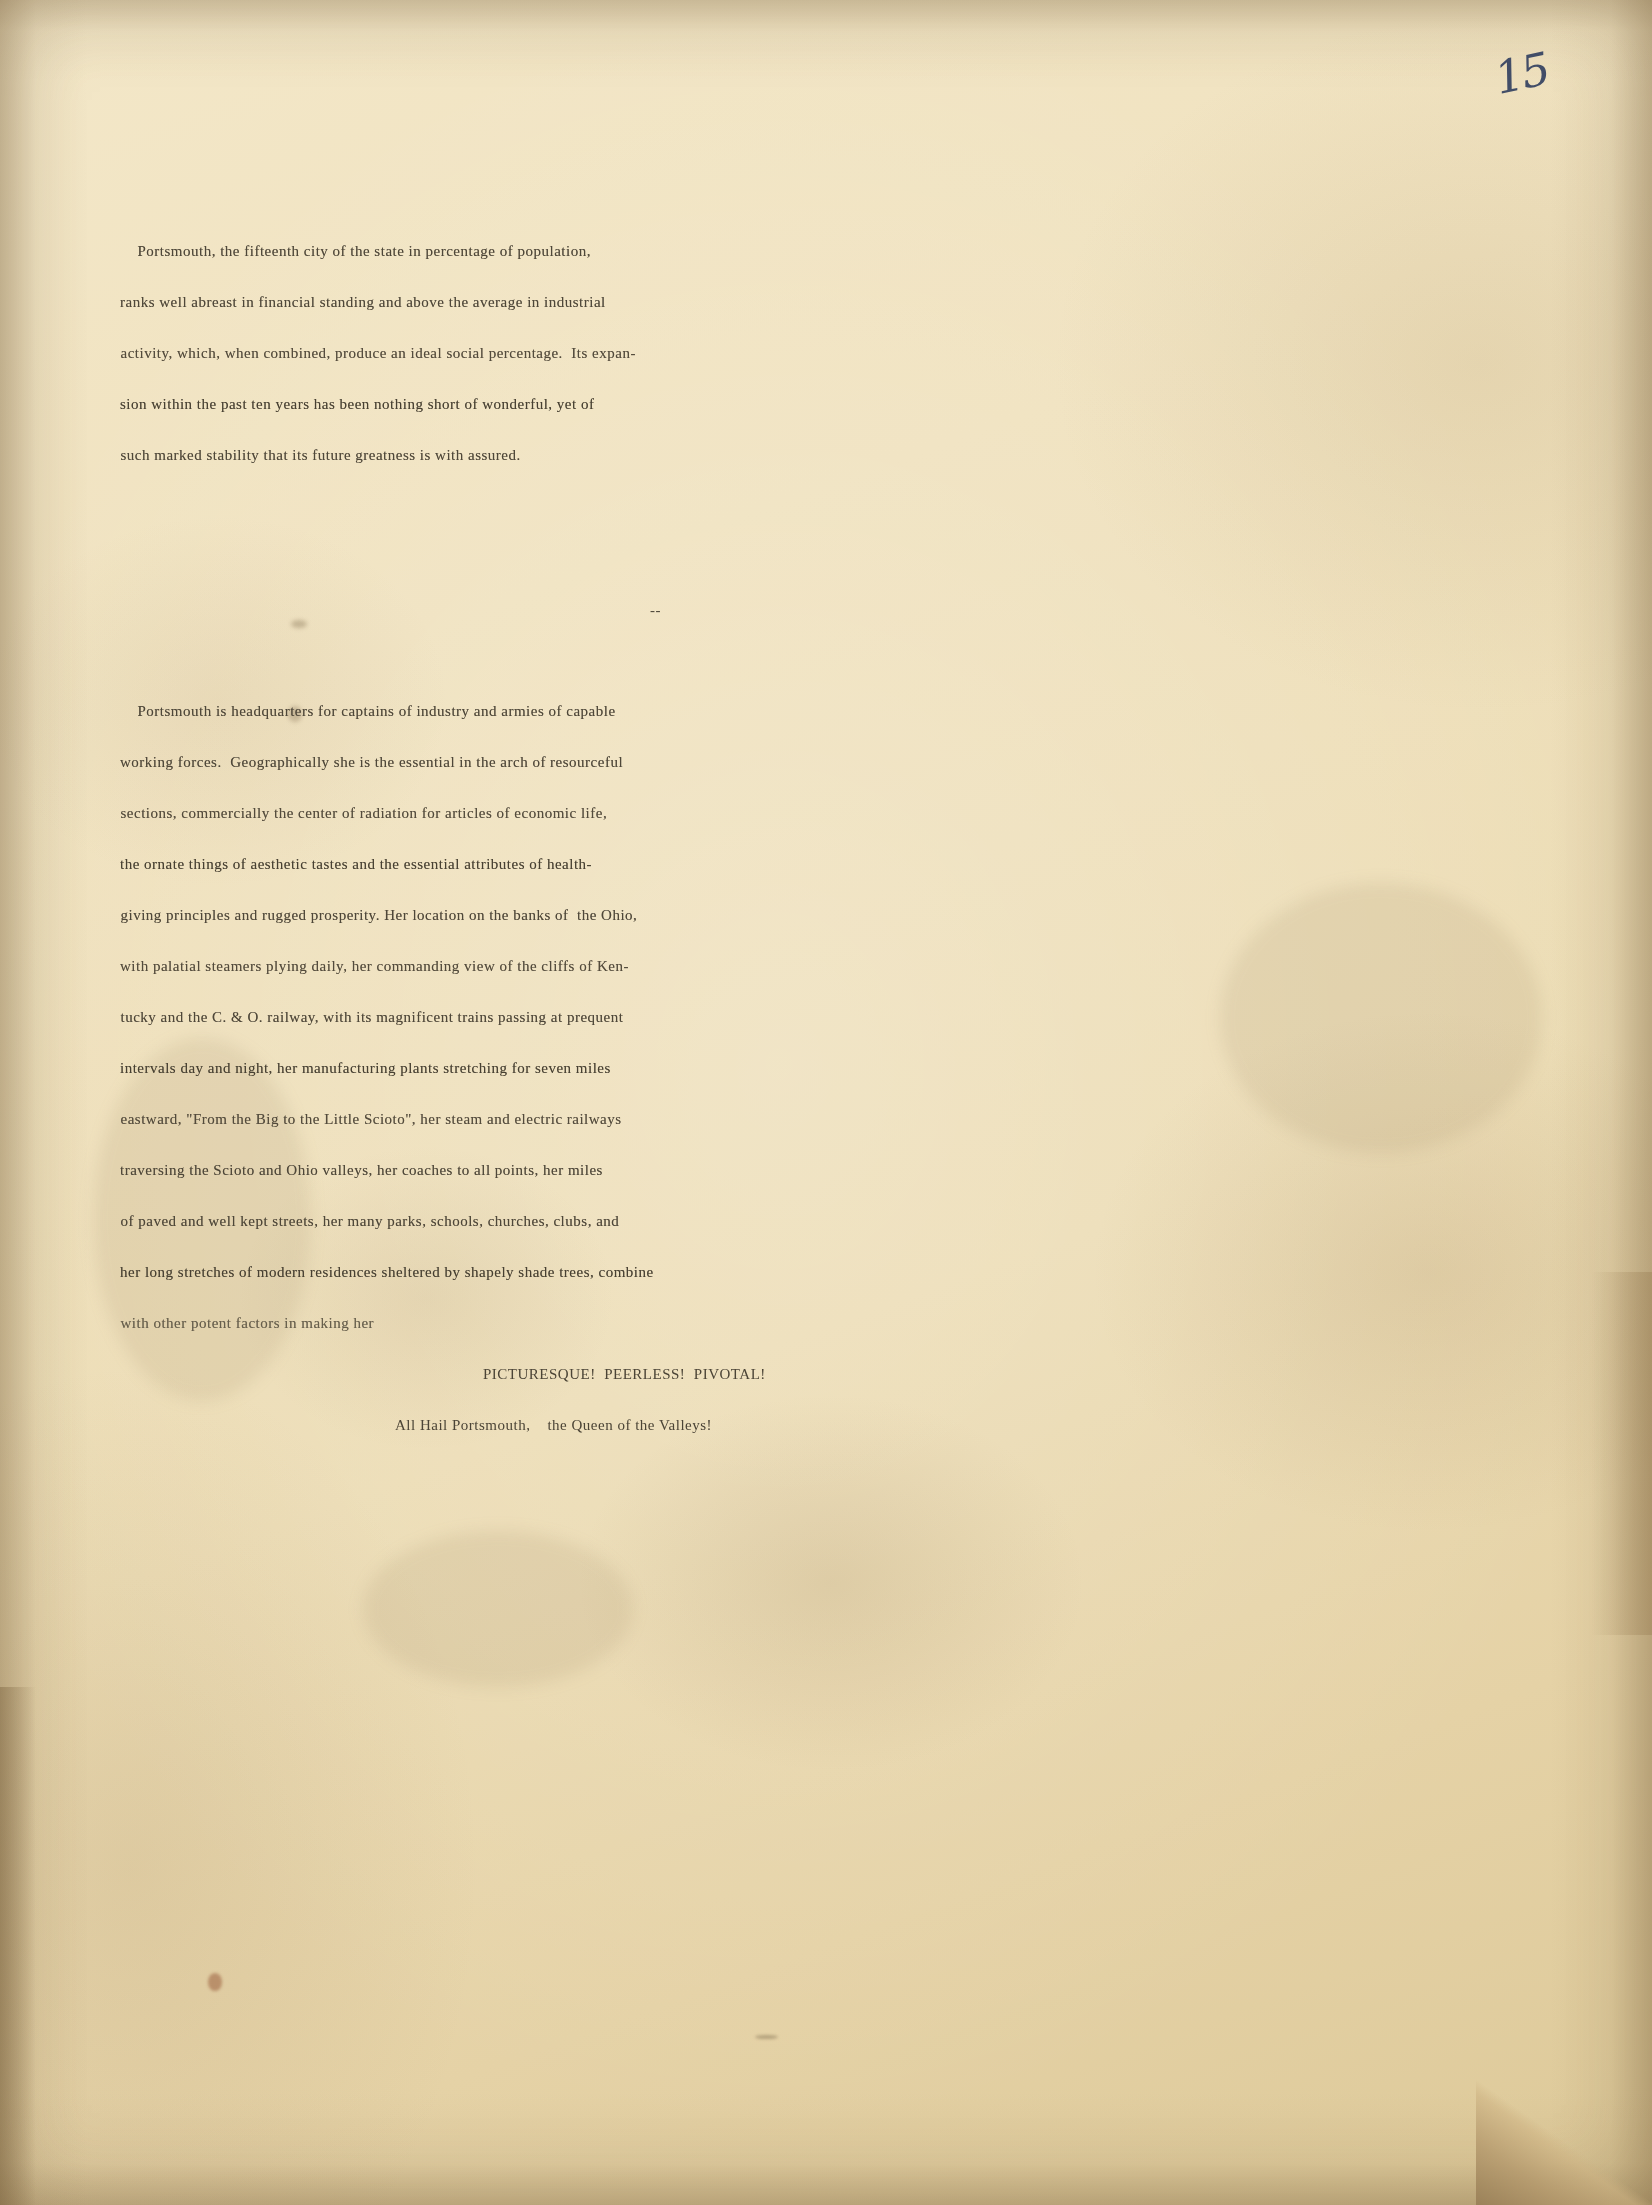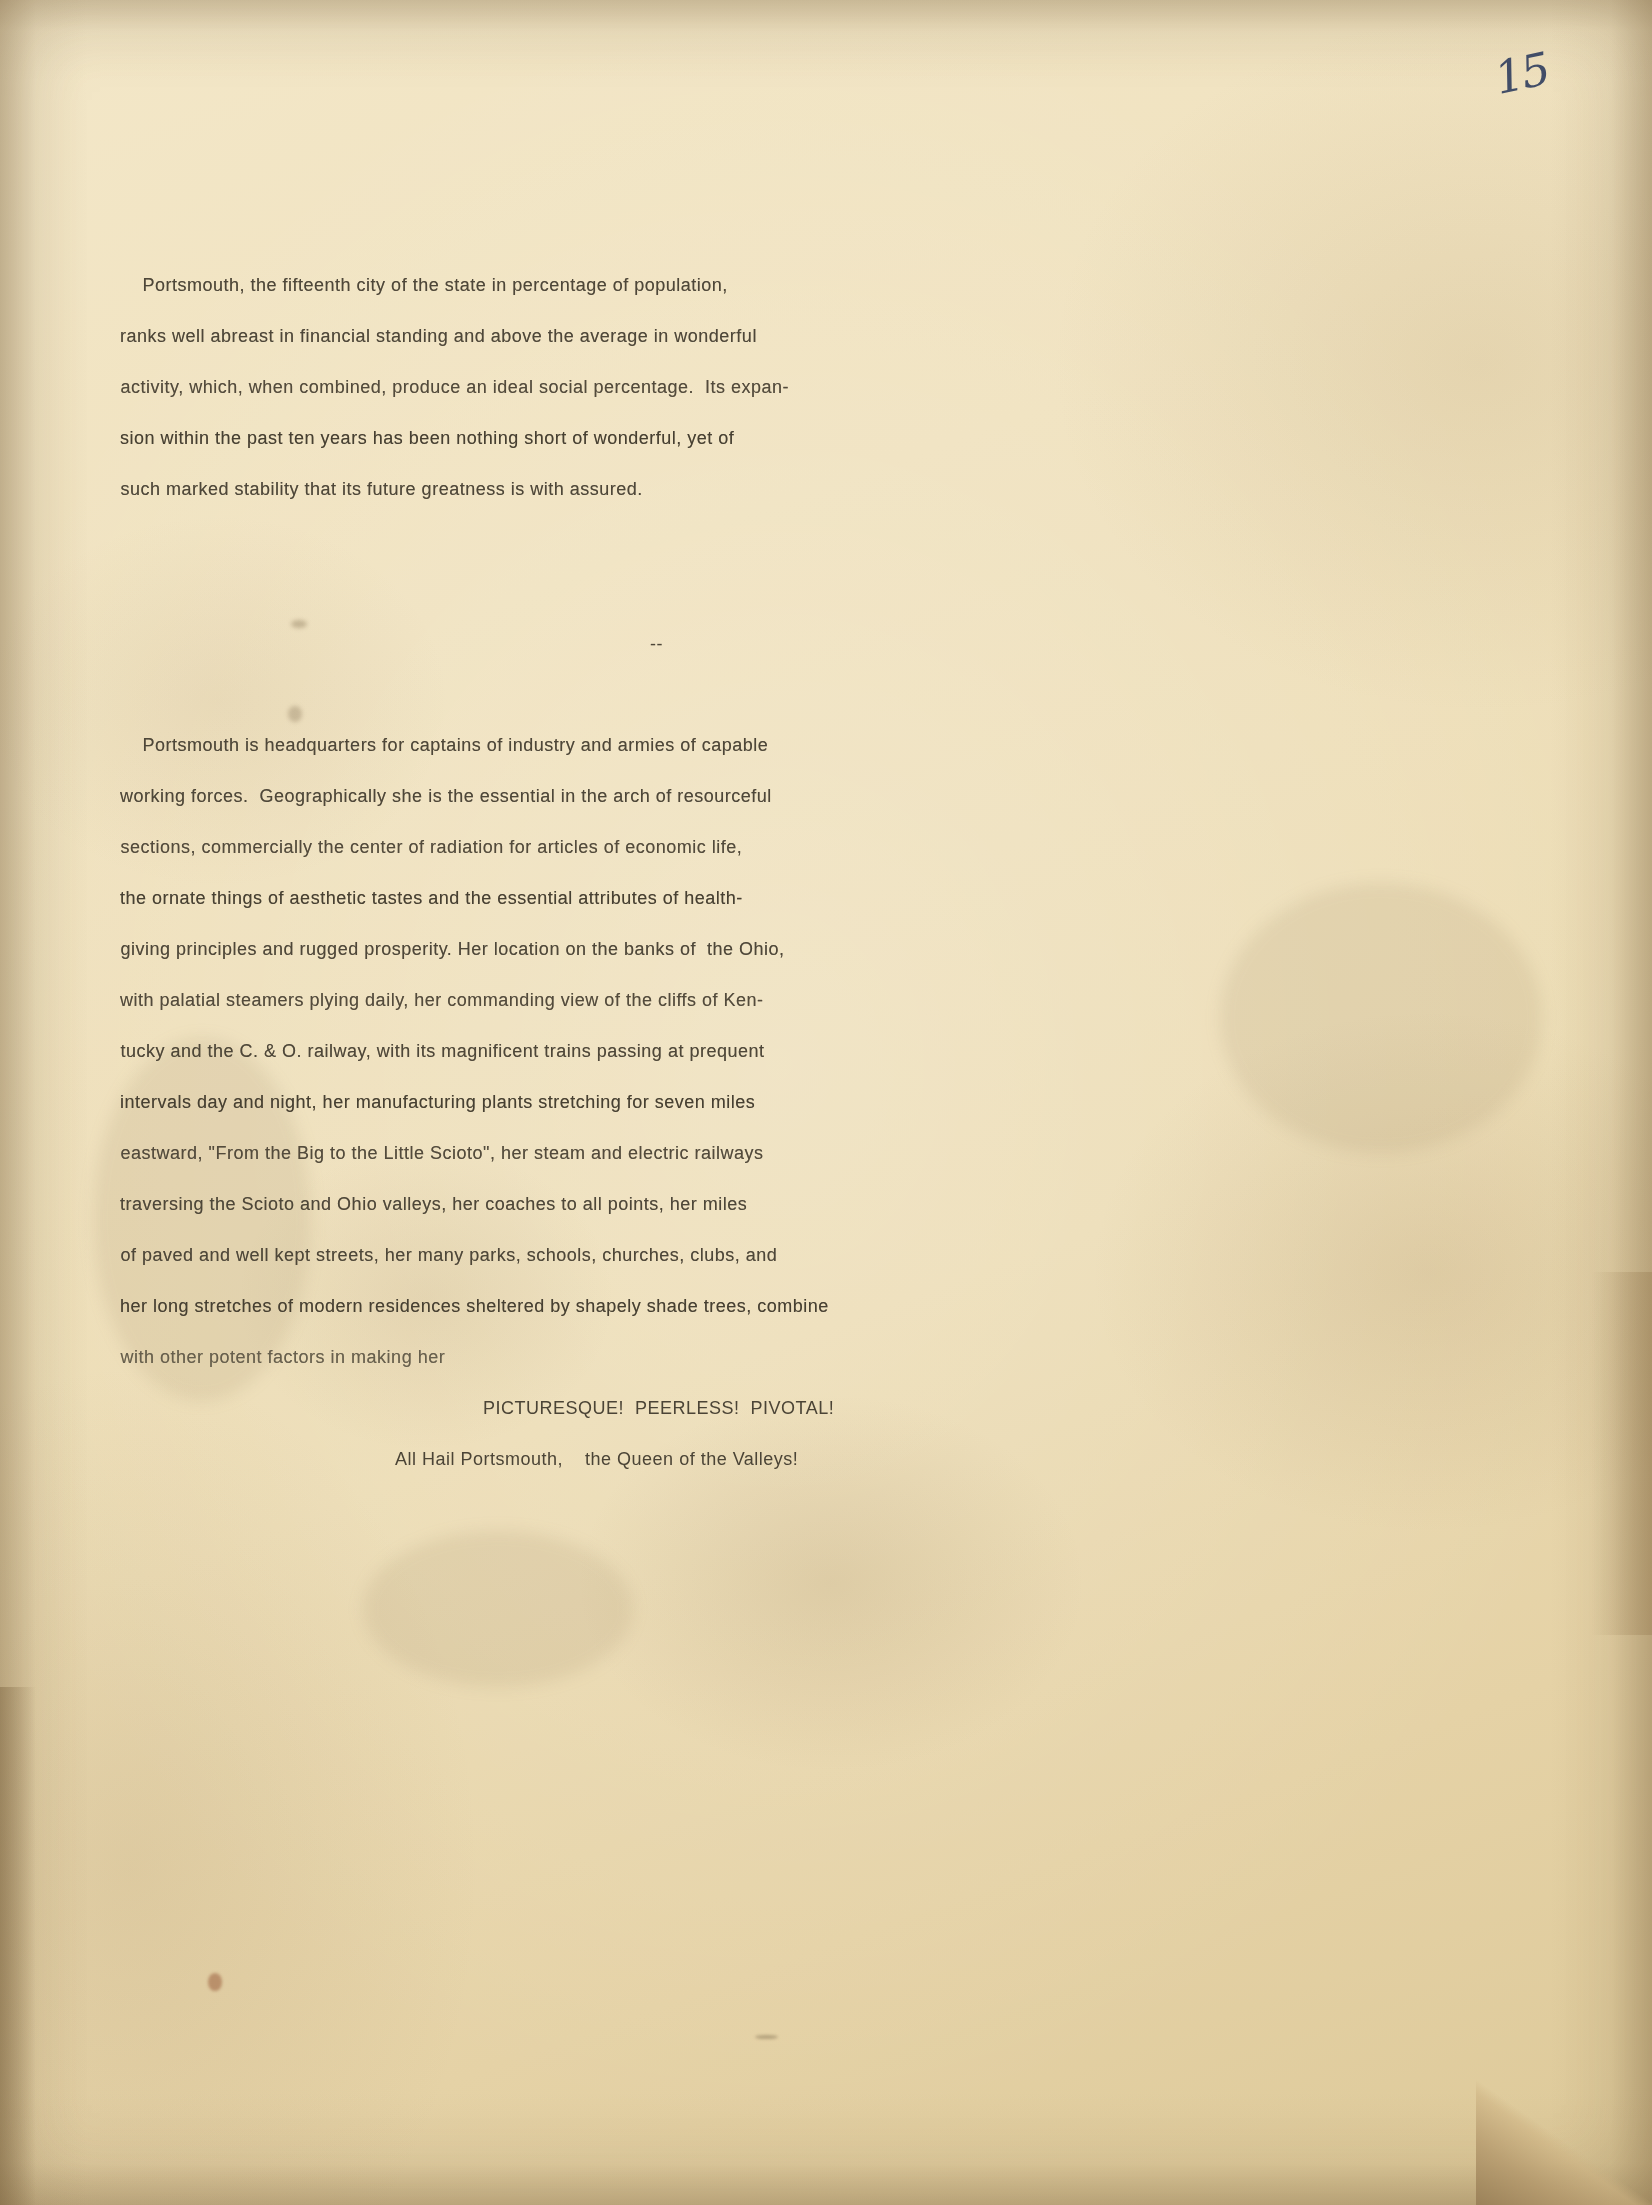--- a/index.html
+++ b/index.html
@@ -92,26 +92,25 @@
     font-style: italic;
     opacity: 0.88;
   }
 
   
   #typescript {
     position: absolute;
     left: 120px;
     top: 244px;
     width: 1402px;
-    font-family: Liberation Sans, sans-serif;
-    font-size: 18px;
+    font-family: Liberation Serif, serif;
+    font-size: 15px;
     line-height: 1.0;
     color: #4a4438;
     letter-spacing: 0.5px;
-    margin-top: 32px;
   }
   .para { margin: 0; }
   .line {
     white-space: pre;
     height: 51px;
     color: #4e4739;
     text-shadow: 0 0 0.6px rgba(70,62,48,0.45);
   }
   
   .line:nth-child(odd)  { margin-left: 0.5px; }
@@ -161,21 +160,21 @@
   <div class="smudge" style="left:363px;top:1531px;width:270px;height:156px;"></div>
   <div class="smudge" style="left:1220px;top:883px;width:322px;height:270px;"></div>
   <div class="smudge" style="left:93px;top:1038px;width:218px;height:363px;"></div>
 
   <div id="page-number">15</div>
 
   <div id="typescript">
 
     <div class="para">
       <div class="line">    Portsmouth, the fifteenth city of the state in percentage of population,</div>
-      <div class="line">ranks well abreast in financial standing and above the average in wonderful</div>
+      <div class="line">ranks well abreast in financial standing and above the average in industrial</div>
       <div class="line">activity, which, when combined, produce an ideal social percentage.  Its expan-</div>
       <div class="line">sion within the past ten years has been nothing short of wonderful, yet of</div>
       <div class="line">such marked stability that its future greatness is with assured.</div>
     </div>
 
     <div class="spacer-md"></div>
 
     <div class="dashline">--</div>
 
     <div class="spacer-sm"></div>

